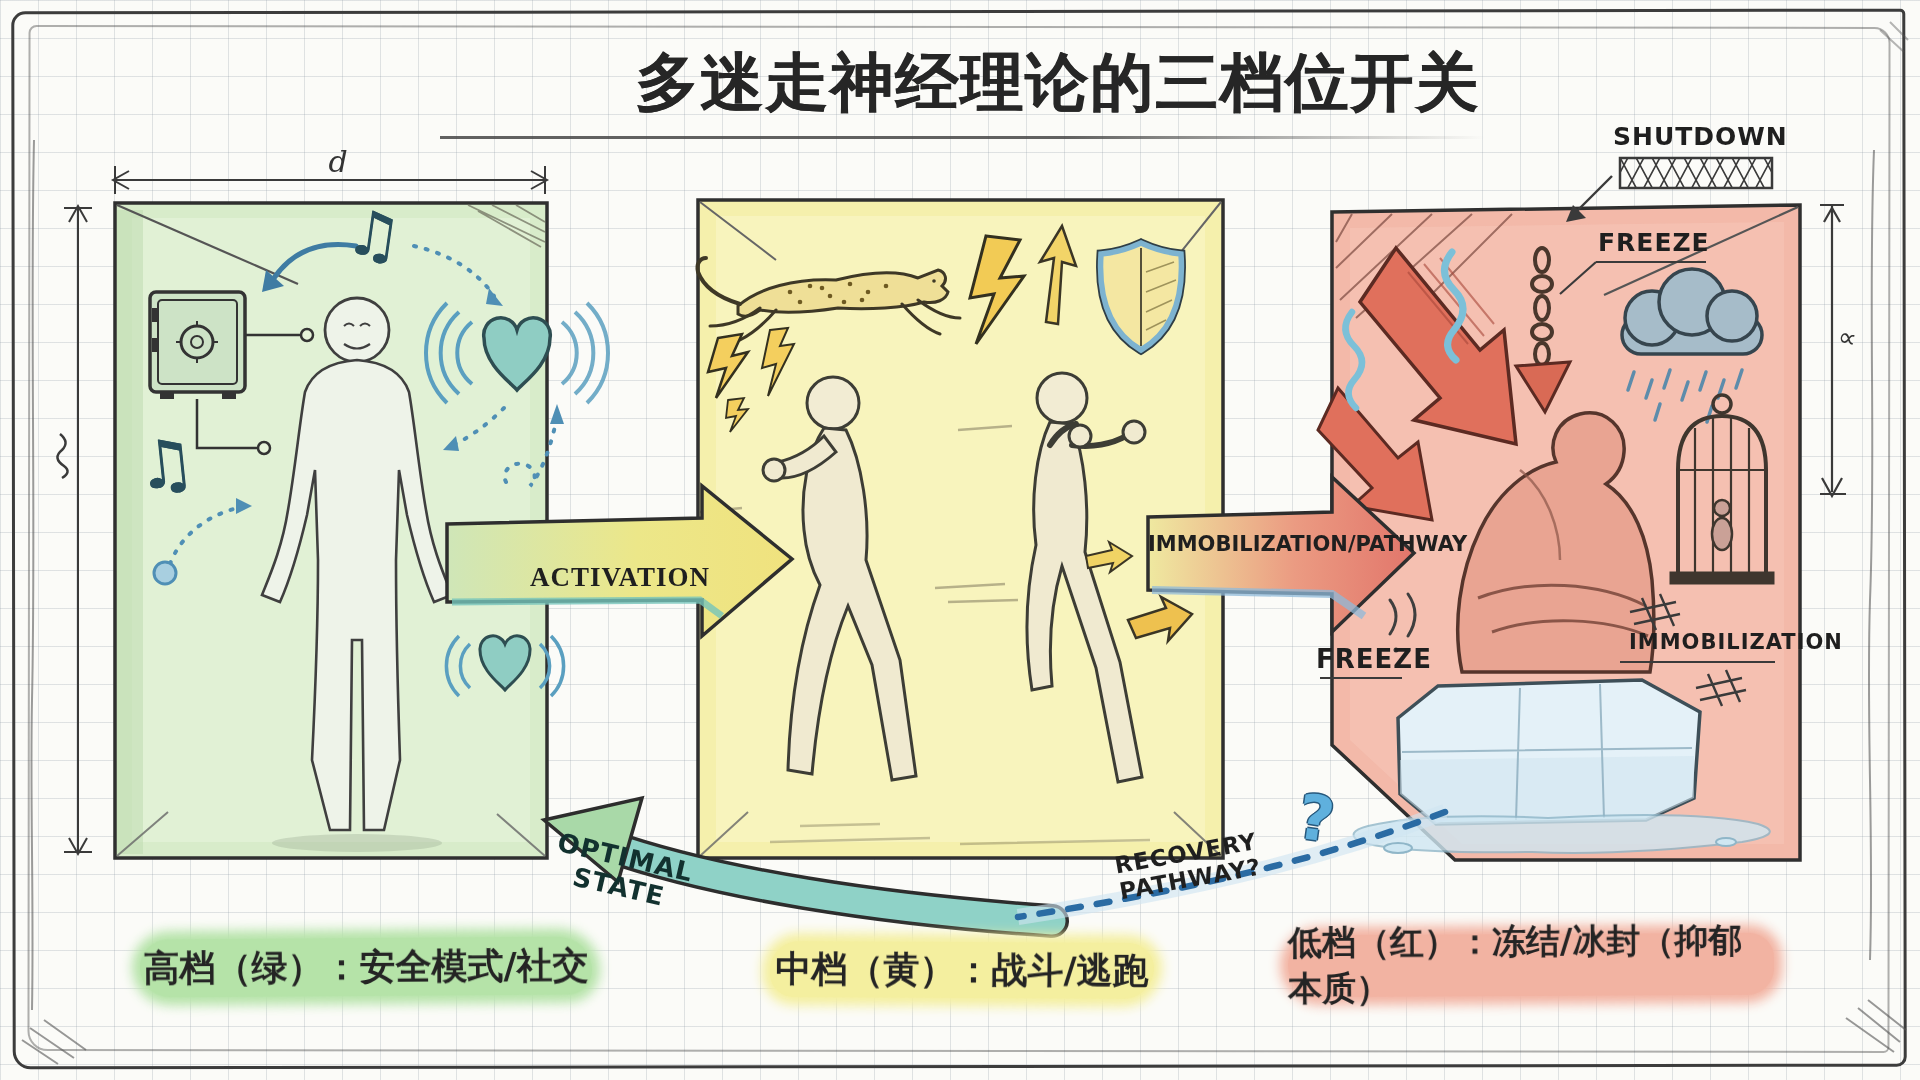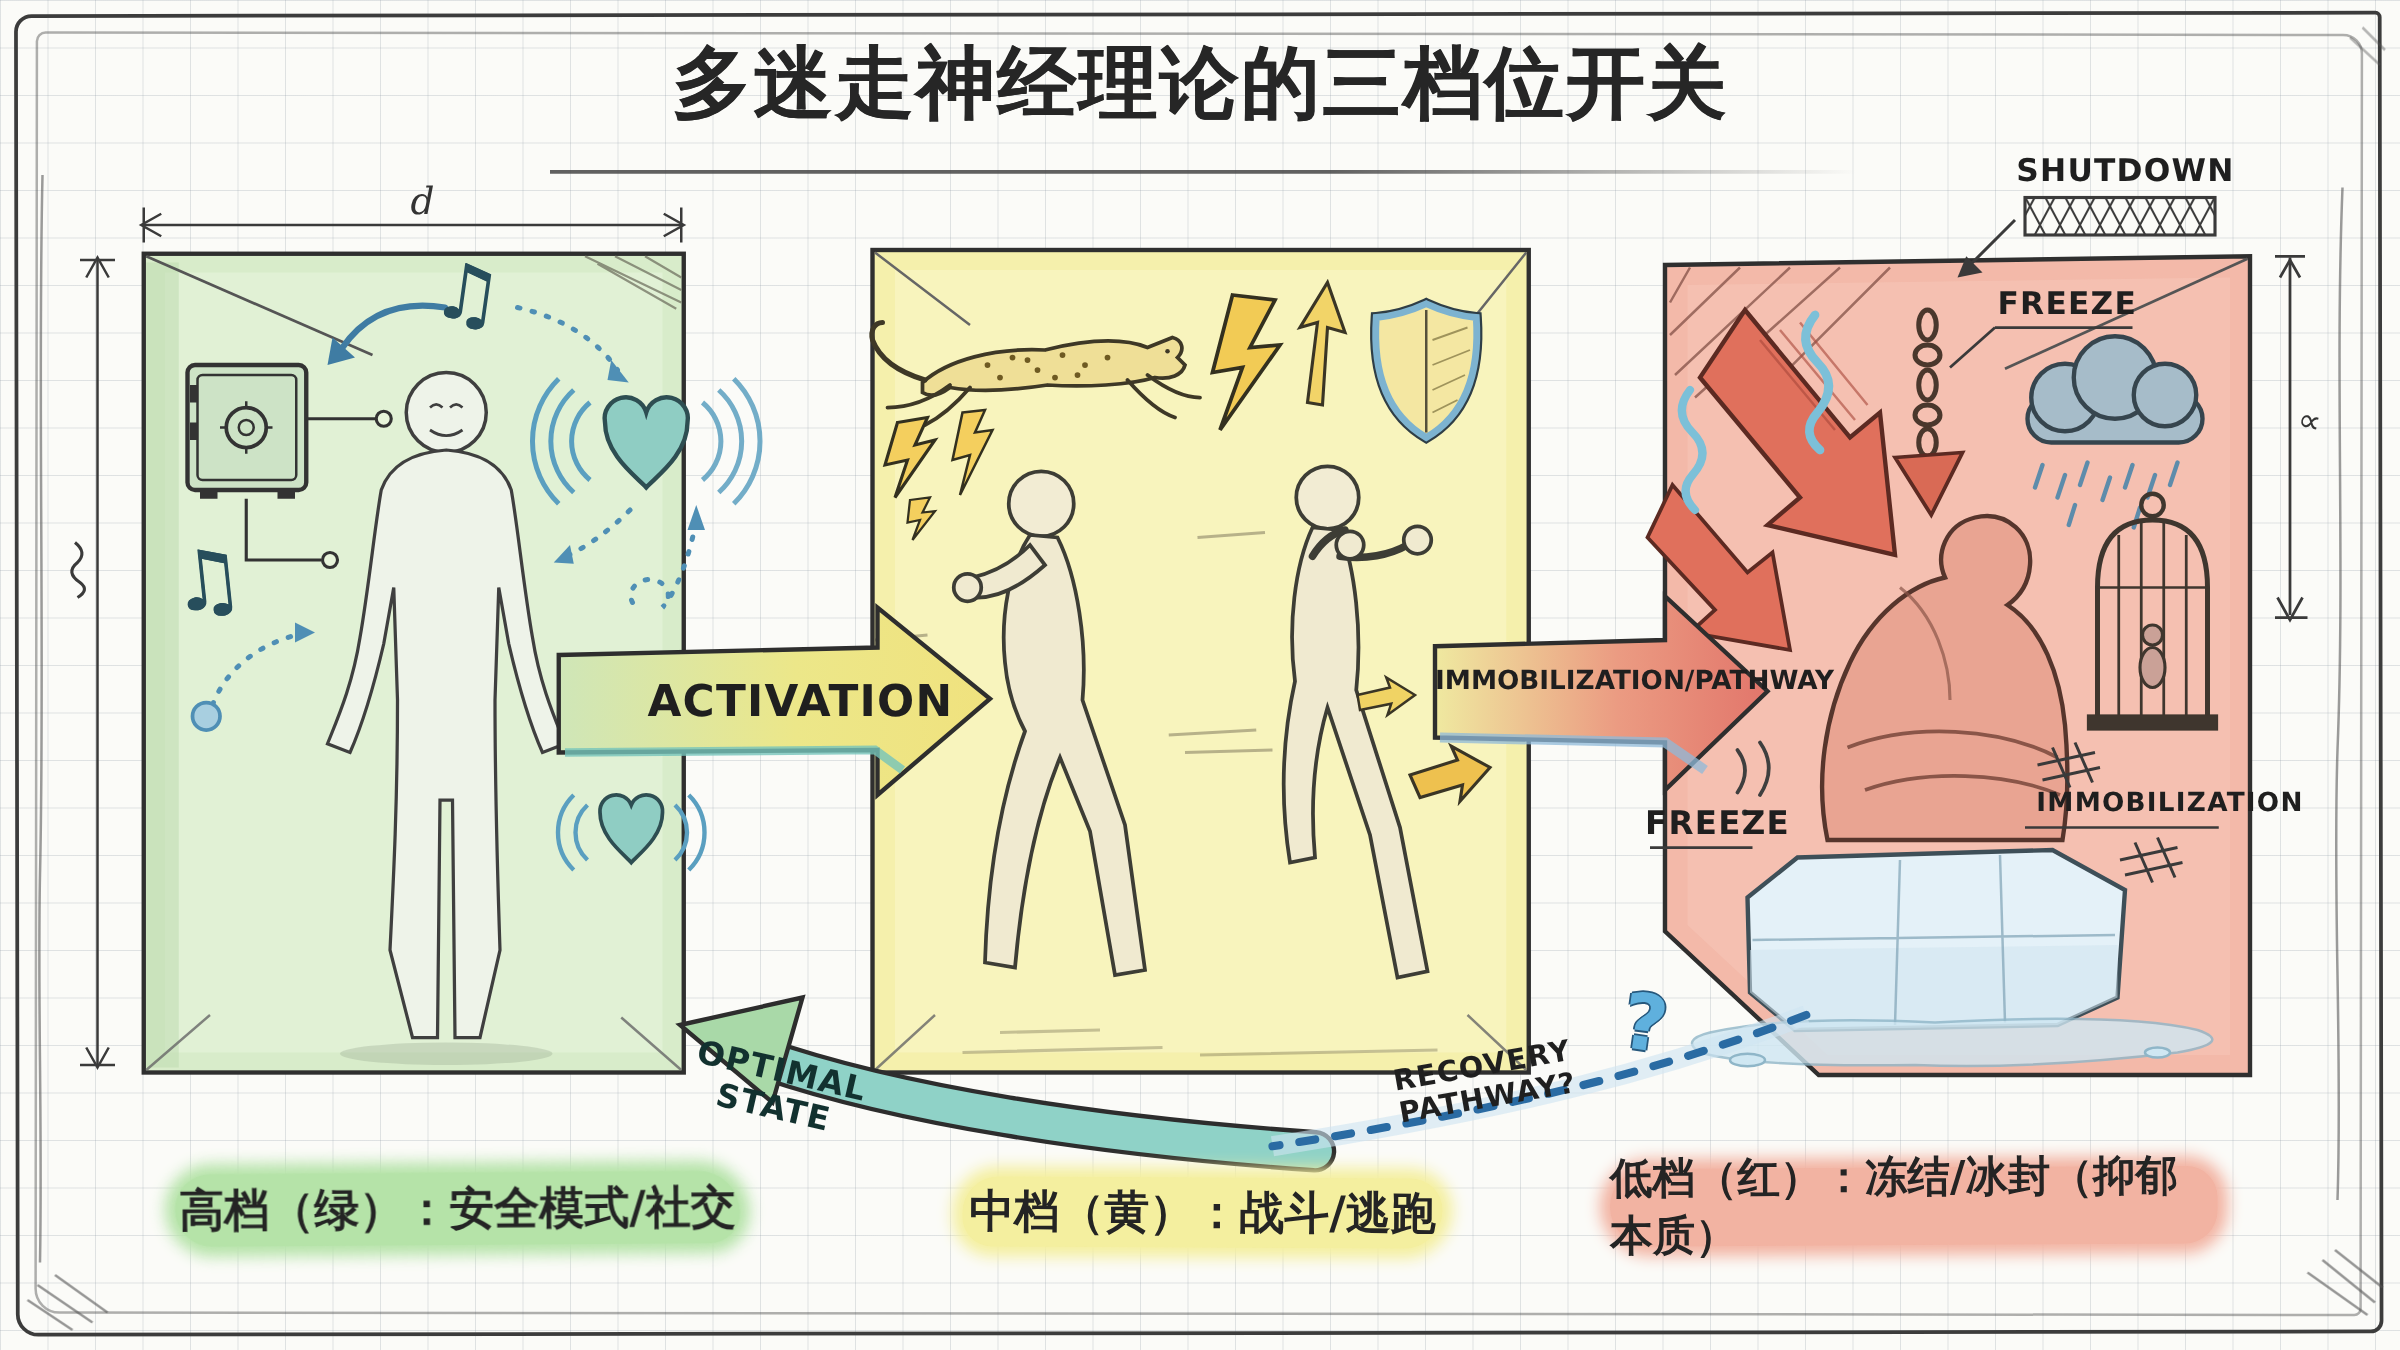--- a/index.html
+++ b/index.html
@@ -12,21 +12,21 @@
     background-size:38px 38px;
     position:relative;
     color:#262626;
   }
   .abs{position:absolute;}
   .handcaps{font-weight:700;letter-spacing:1px;color:#1f1f1f;text-align:center;}
   .frame-outer{position:absolute;left:12px;top:10px;right:14px;bottom:12px;
     border:3px solid #3c3c3c;border-radius:14px 5px 10px 18px;transform:rotate(-0.08deg);pointer-events:none;}
   .frame-inner{position:absolute;left:28px;top:26px;right:30px;bottom:28px;
     border:2px solid rgba(80,80,80,.45);border-radius:8px 16px 6px 20px;transform:rotate(0.06deg);pointer-events:none;}
-  .title{left:440px;top:24px;width:1040px;font-size:63px;font-weight:700;text-align:center;
+  .title{left:440px;top:40px;width:1040px;font-size:63px;font-weight:700;text-align:right;
     letter-spacing:2px;color:#262626;text-shadow:.7px 0 0 #262626;}
   .title-underline{left:440px;top:136px;width:1045px;height:3px;
     background:linear-gradient(to right, rgba(70,70,70,.85) 60%, rgba(70,70,70,0));}
   .dim-label{font-family:"DejaVu Serif",serif;font-style:italic;font-size:30px;color:#333;}
   .alpha-label{font-size:26px;color:#333;transform:rotate(12deg);}
   .caption{display:flex;align-items:center;justify-content:center;font-weight:700;color:#242424;}
   .pill-green{left:140px;top:938px;width:452px;height:58px;background:#b5e3a8;
     border-radius:30px 36px 26px 32px;box-shadow:0 0 12px 8px #b5e3a8;transform:rotate(-0.4deg);font-size:36px;}
   .pill-yellow{left:770px;top:942px;width:384px;height:56px;background:#f4ef9f;
     border-radius:32px 28px 34px 26px;box-shadow:0 0 12px 8px #f4ef9f;transform:rotate(0.3deg);font-size:36px;}
@@ -345,21 +345,21 @@
 <div class="abs title-underline"></div>
 
 <div class="abs dim-label" style="left:318px;top:144px;width:40px;text-align:center;">d</div>
 <div class="abs alpha-label" style="left:1838px;top:324px;width:34px;">∝</div>
 
 <div class="abs handcaps" style="left:1613px;top:122px;width:168px;font-size:25px;">SHUTDOWN</div>
 <div class="abs handcaps" style="left:1598px;top:228px;width:100px;font-size:25px;">FREEZE</div>
 <div class="abs handcaps" style="left:1316px;top:644px;width:94px;font-size:26px;">FREEZE</div>
 <div class="abs handcaps" style="left:1616px;top:630px;width:164px;font-size:21px;margin-left:13px;">IMMOBILIZATION</div>
 
-<div class="abs handcaps" style="left:518px;top:542px;width:204px;font-size:35px;">ACTIVATION</div>
+<div class="abs handcaps" style="left:518px;top:562px;width:204px;font-size:27px;font-family:Liberation Serif, serif;">ACTIVATION</div>
 <div class="abs handcaps" style="left:1148px;top:532px;width:232px;font-size:21px;letter-spacing:0;">IMMOBILIZATION/PATHWAY</div>
 <div class="abs handcaps" style="left:505px;top:842px;width:234px;font-size:26px;transform:rotate(13deg);color:#12312f;">OPTIMAL STATE</div>
 <div class="abs handcaps" style="left:1060px;top:840px;width:256px;font-size:23px;transform:rotate(-10deg);">RECOVERY PATHWAY?</div>
 <div class="abs qmark" style="left:1286px;top:782px;width:60px;text-align:center;transform:rotate(8deg);">?</div>
 
 <div class="abs music-note" style="left:346px;top:198px;font-size:62px;transform:rotate(8deg);">♫</div>
 <div class="abs music-note" style="left:136px;top:426px;font-size:66px;transform:rotate(-6deg);">♫</div>
 
 <div class="abs caption pill-green">高档（绿）：安全模式/社交</div>
 <div class="abs caption pill-yellow">中档（黄）：战斗/逃跑</div>

